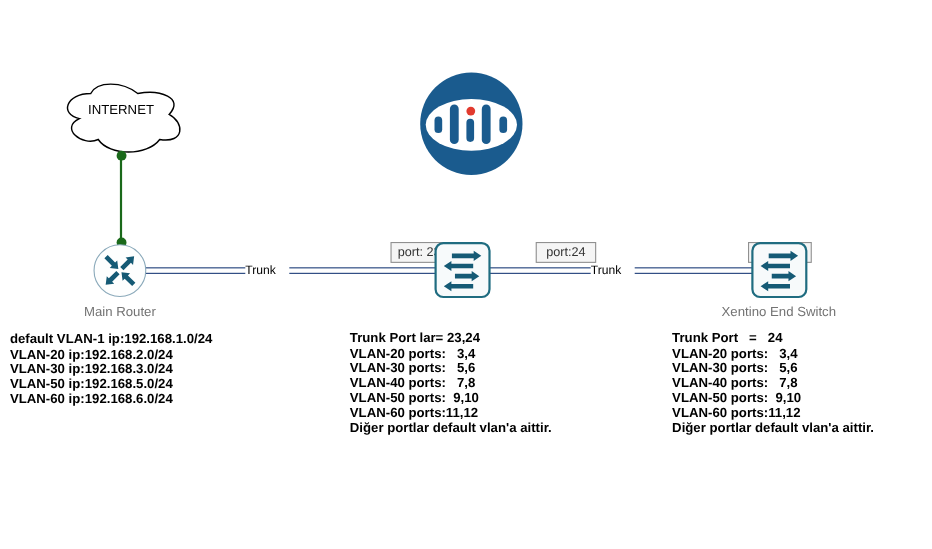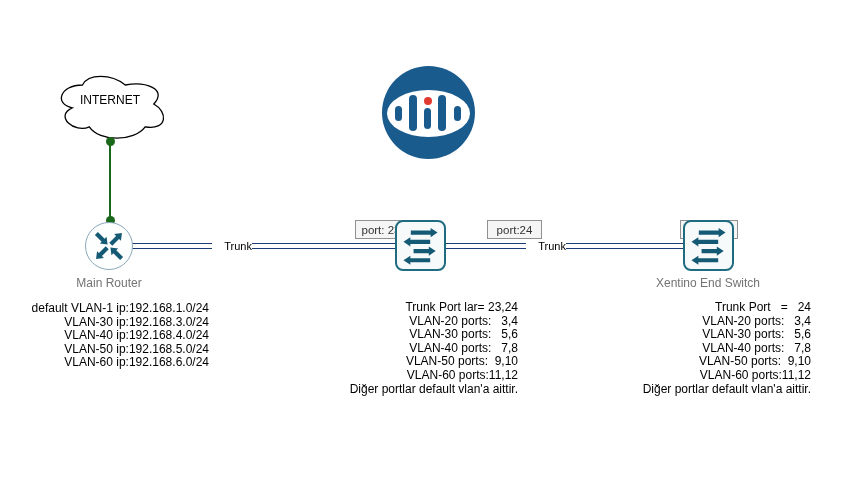--- a/index.html
+++ b/index.html
@@ -23,33 +23,33 @@
 
   
   .switch { position:absolute; top:220px; width:51px; height:51px; box-sizing:border-box;
     border:2px solid #1f6c80; border-radius:8px; background:#f7fafb; }
   .switch svg, .router svg { display:block; width:100%; height:100%; }
 
   
   .hlink { position:absolute; top:243px; height:4px; background:#ffffff;
     border-top:1.6px solid #1c3c78; border-bottom:1.6px solid #1c3c78; }
   .trunk-chip { position:absolute; top:240px; width:40px; height:13px; line-height:13px;
-    text-align:right; font-size:11px; background:#ffffff; color:#000; }
+    text-align:left; font-size:11px; background:#ffffff; color:#000;margin-left:11px; }
 
   
   .port-box { position:absolute; top:220px; height:19px; box-sizing:border-box;
     background:#f5f5f5; border:1px solid #909090; color:#333333;
     font-size:11.5px; display:flex; align-items:center; justify-content:center;margin-left:32px; }
 
   
   .dev-label { position:absolute; top:276px; text-align:center; font-size:12px; color:#737373; }
 
   
-  .note-block { position:absolute; width:200px; text-align:right; font-size:12px;
-    line-height:13.6px; color:#000; }
+  .note-block { position:absolute; width:200px; text-align:left; font-size:12px;
+    line-height:13.6px; color:#000;font-weight:bold; }
   .note-line { white-space:pre; }
 
   
   .logo { position:absolute; left:382px; top:66px; width:93px; height:93px; }
   .logo-circle { position:absolute; left:0; top:0; width:93px; height:93px;
     background:#1a5b8e; border-radius:50%; }
   .logo-lens { position:absolute; left:5px; top:24px; width:83px; height:47px;
     background:#ffffff; border-radius:50%; }
   .bar { position:absolute; background:#1a5b8e; border-radius:4px; }
   .bar-1 { left:13px; top:40px; width:7px; height:15px; }
@@ -127,22 +127,22 @@
     <div class="bar bar-1"></div>
     <div class="bar bar-2"></div>
     <div class="bar bar-3"></div>
     <div class="logo-dot"></div>
     <div class="bar bar-4"></div>
     <div class="bar bar-5"></div>
   </div>
 
   <div class="note-block" style="left:9px; top:302px;">
     <div class="note-line">default VLAN-1 ip:192.168.1.0/24</div>
+    <div class="note-line">VLAN-20 ip:192.168.2.0/24</div>
     <div class="note-line">VLAN-30 ip:192.168.3.0/24</div>
-    <div class="note-line">VLAN-40 ip:192.168.4.0/24</div>
     <div class="note-line">VLAN-50 ip:192.168.5.0/24</div>
     <div class="note-line">VLAN-60 ip:192.168.6.0/24</div>
   </div>
 
   <div class="note-block" style="left:318px; top:301px;">
     <div class="note-line">Trunk Port lar= 23,24</div>
     <div class="note-line">VLAN-20 ports:   3,4</div>
     <div class="note-line">VLAN-30 ports:   5,6</div>
     <div class="note-line">VLAN-40 ports:   7,8</div>
     <div class="note-line">VLAN-50 ports:  9,10</div>

